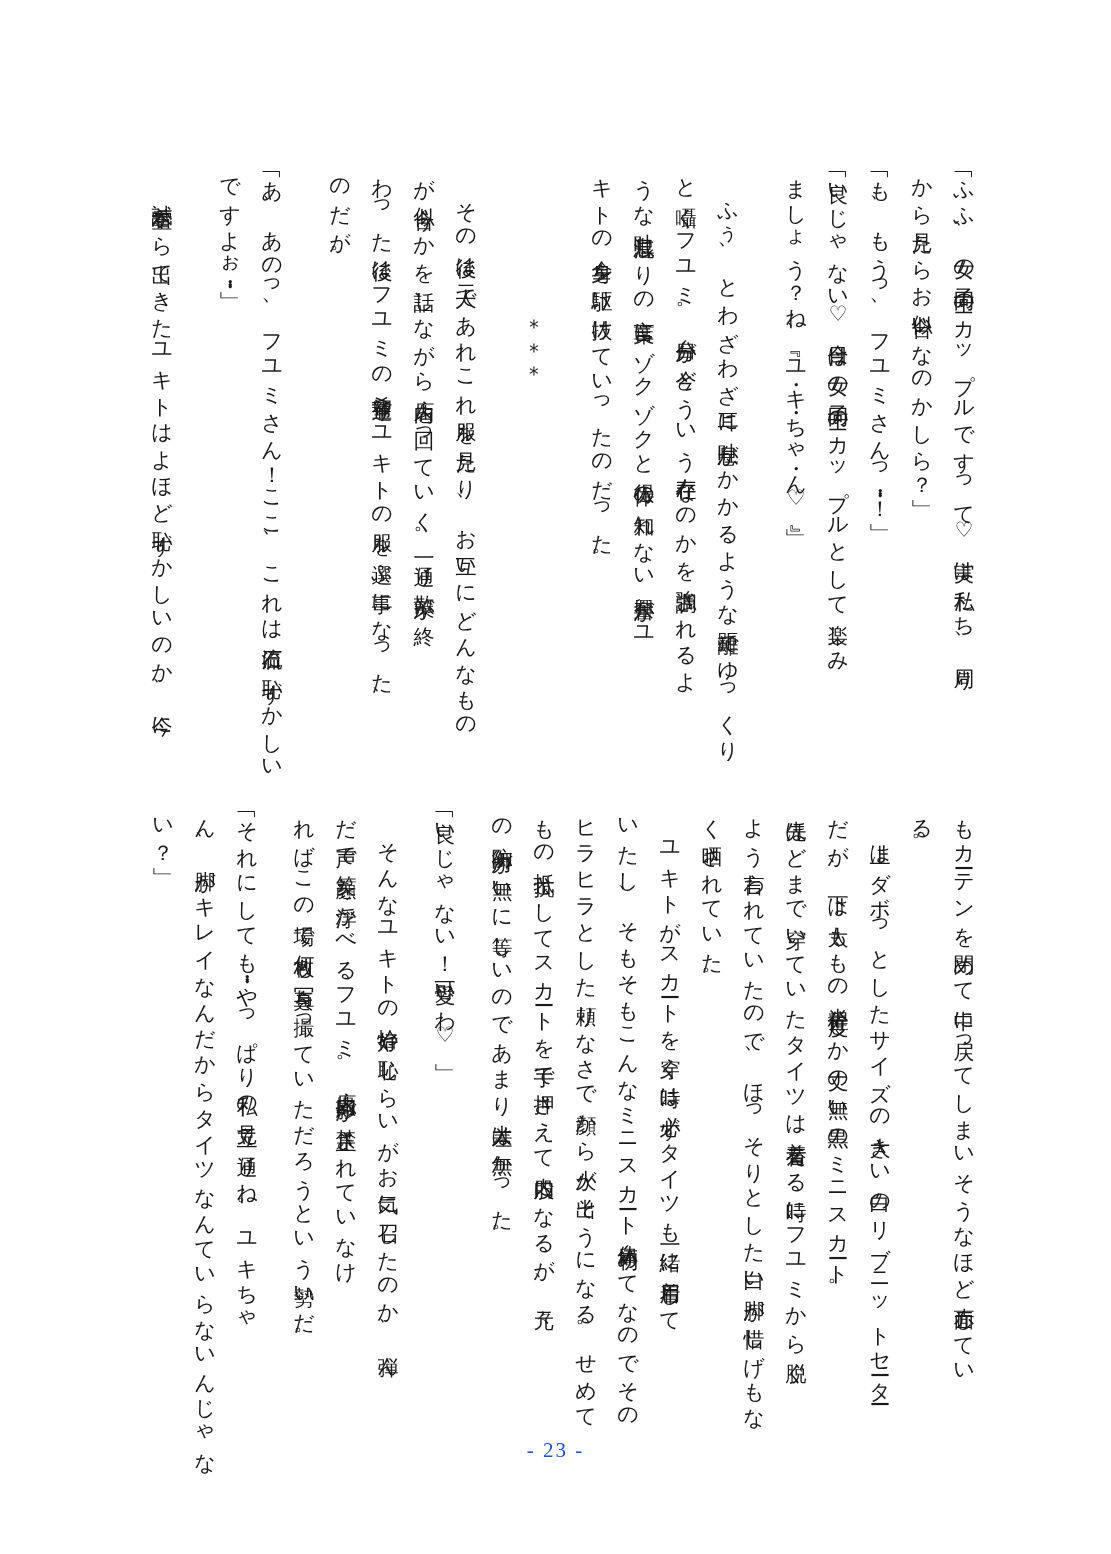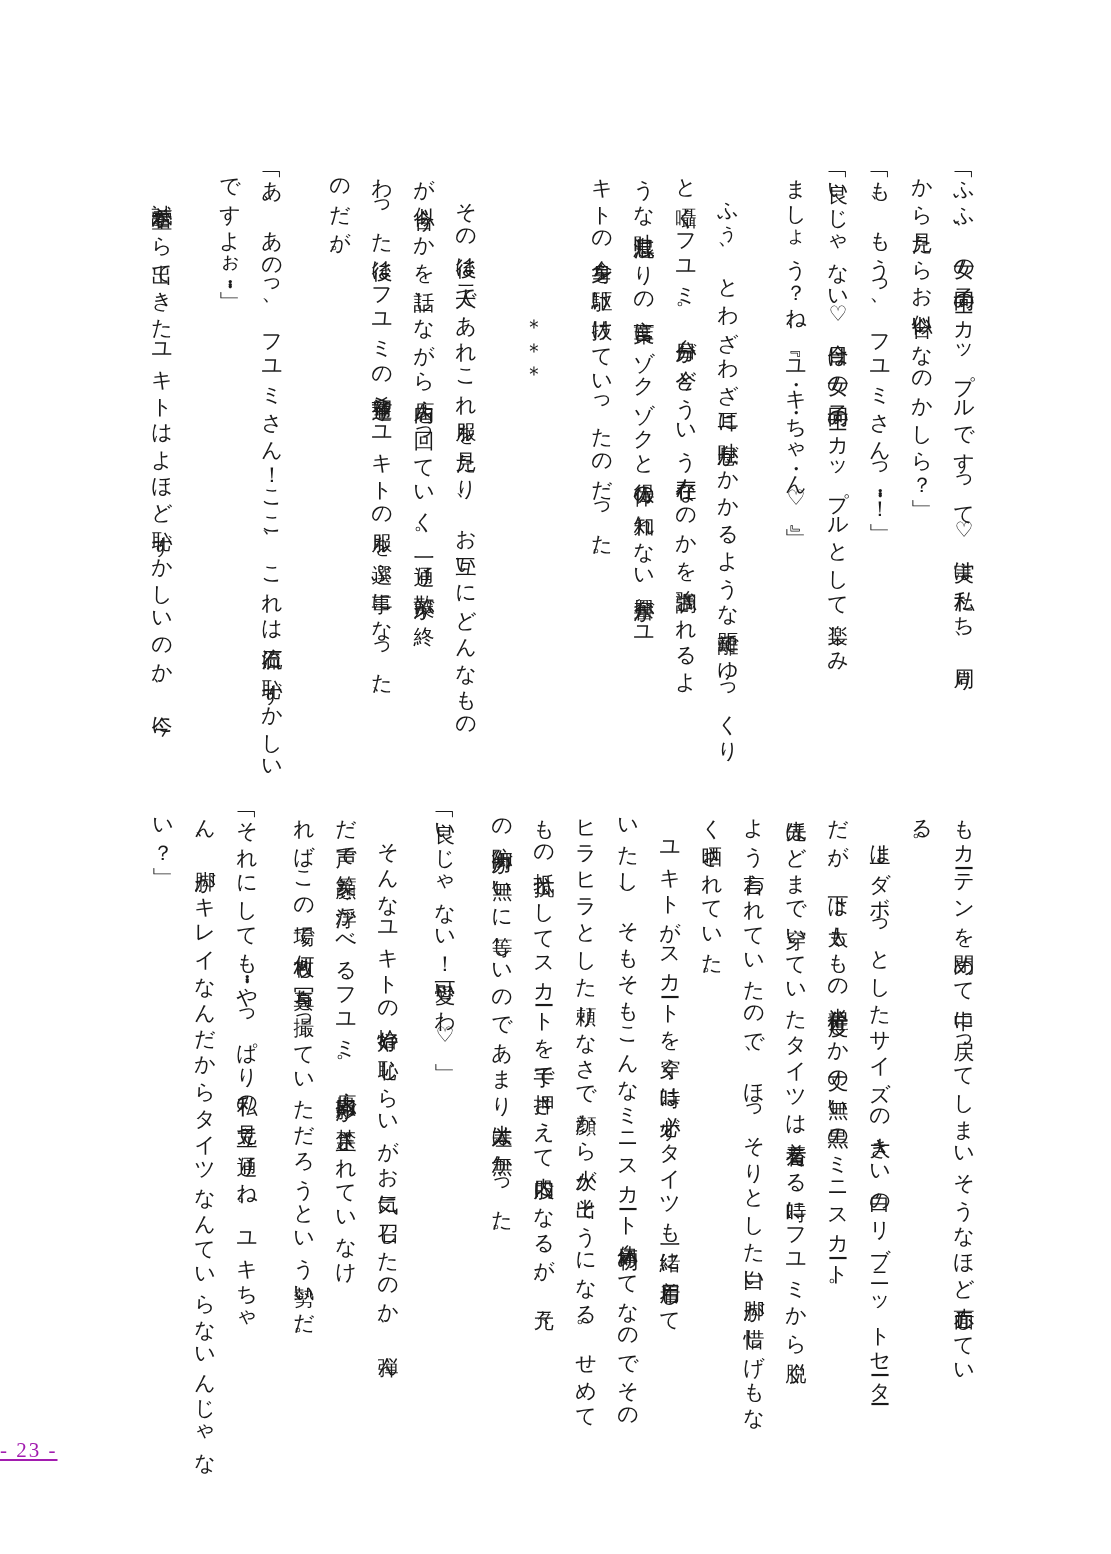--- a/index.html
+++ b/index.html
@@ -33,24 +33,24 @@
     padding: 0;
     white-space: nowrap;
   }
   .block-top    p.extra-gap { margin-block-start: 26px; }
   .block-bottom p.extra-gap { margin-block-start: 15px; }
   .page-number {
     position: absolute;
     top: 1438px;
     left: 0;
     width: 100%;
+    text-align: center;
     font-size: 21px;
     letter-spacing: 2px;
-    color: #a21caf;
-    text-decoration: underline;
+    color: #1d4ed8;
   }
 </style>
 </head>
 <body>
 
 <div class="page">
 
   <section class="vblock block-top">
 
       <p class="line">「ふふ、女の子同士のカップルですって♡実は私たち、周り</p>

